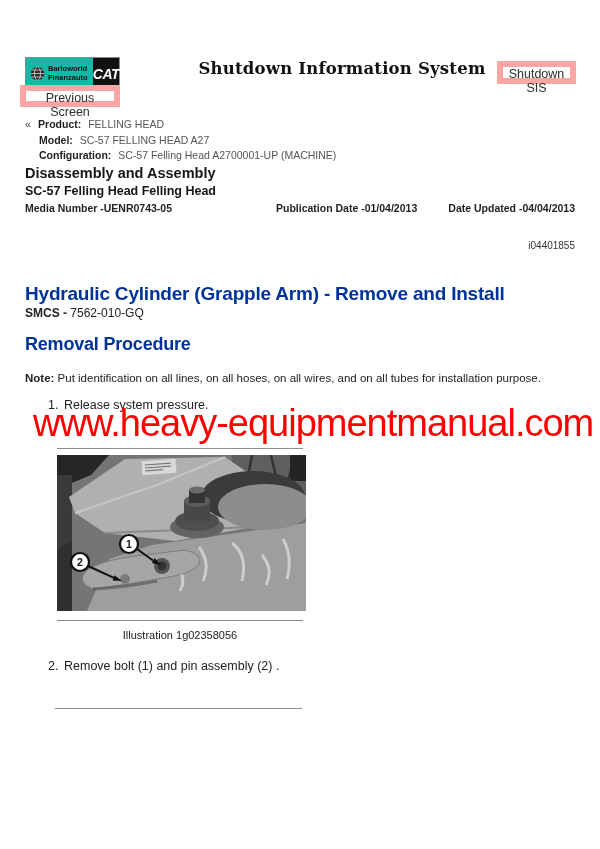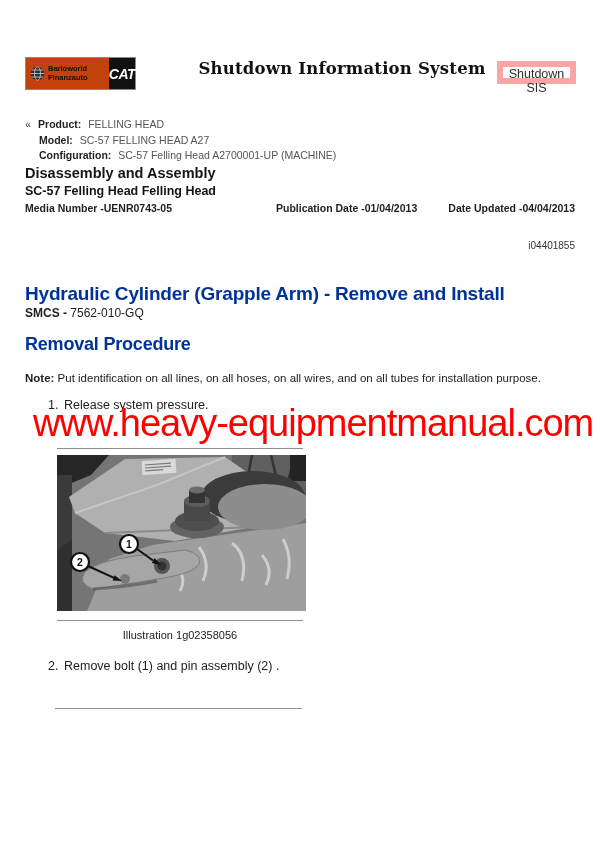--- a/index.html
+++ b/index.html
@@ -2,22 +2,22 @@
 <html><head>
 <meta charset="utf-8">
 <style>
   html,body{margin:0;padding:0;background:#ffffff;}
   #page{
     position:relative;width:600px;height:849px;background:#ffffff;
     font-family:"Liberation Sans",sans-serif;color:#1a1a1a;overflow:hidden;
   }
   
   .logo-box{
-    position:absolute;left:25px;top:57px;width:111px;height:33px;
-    border:1px solid #8a8a8a;background:#c2410c;display:flex;align-items:center;box-sizing:border-box;justify-content:space-between;
+    position:absolute;left:25px;top:57px;width:95px;height:33px;
+    border:1px solid #8a8a8a;background:#14b8a6;display:flex;align-items:center;box-sizing:border-box;justify-content:space-between;
   }
   .logo-globe{margin-left:4px;flex:0 0 auto;}
   .brand{flex:1;font-size:7.5px;font-weight:bold;line-height:1.15;color:#111;padding-left:3px;letter-spacing:0;}
   .cat-box{
     flex:0 0 26px;height:100%;background:#111;color:#fff;display:flex;align-items:center;justify-content:center;
     font-weight:bold;font-style:italic;font-size:14px;letter-spacing:-0.5px;
   }
   .sis-title{
     position:absolute;left:192px;top:59px;width:300px;text-align:center;
     font-family:"DejaVu Serif","Liberation Serif",serif;font-weight:bold;font-size:16.5px;color:#111;
@@ -84,20 +84,21 @@
       <div>Finanzauto</div>
     </div>
     <div class="cat-box">
       <span>CAT</span>
     </div>
   </div>
 
   <div class="sis-title">Shutdown Information System</div>
 
   <button class="btn shutdown">Shutdown SIS</button>
+  <button class="btn prev">Previous Screen</button>
 
   <div class="prod-block">
     <div class="prod-row">
       <span class="chev">«</span>
       <span class="plabel">Product:</span>
       <span class="pvalue">FELLING HEAD</span>
     </div>
     <div class="prod-row indent">
       <span class="plabel">Model:</span>
       <span class="pvalue">SC-57 FELLING HEAD A27</span>

